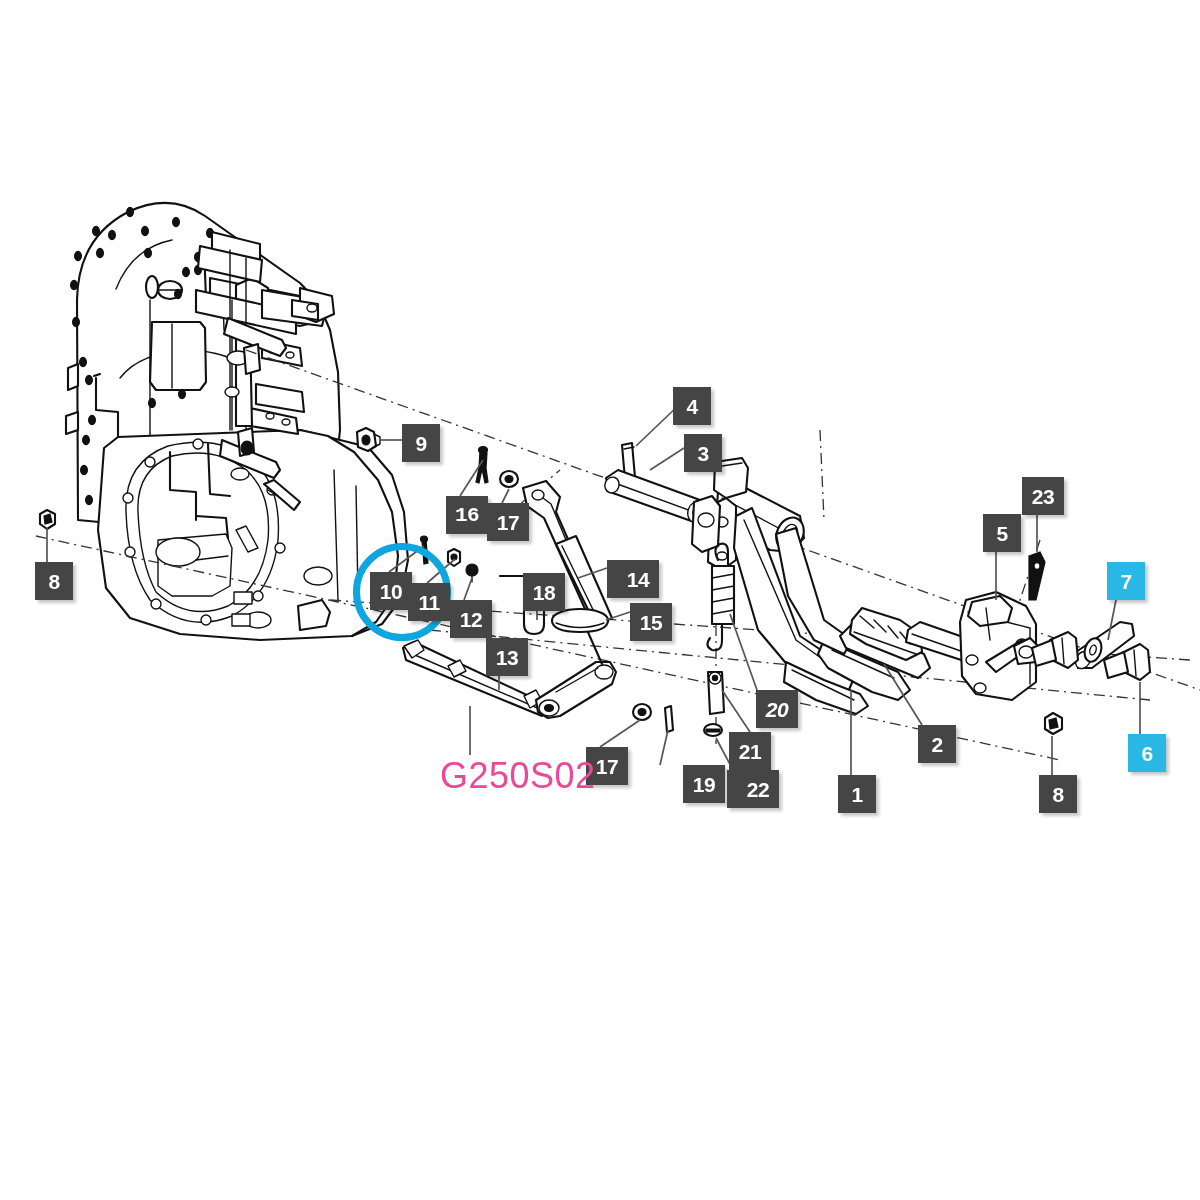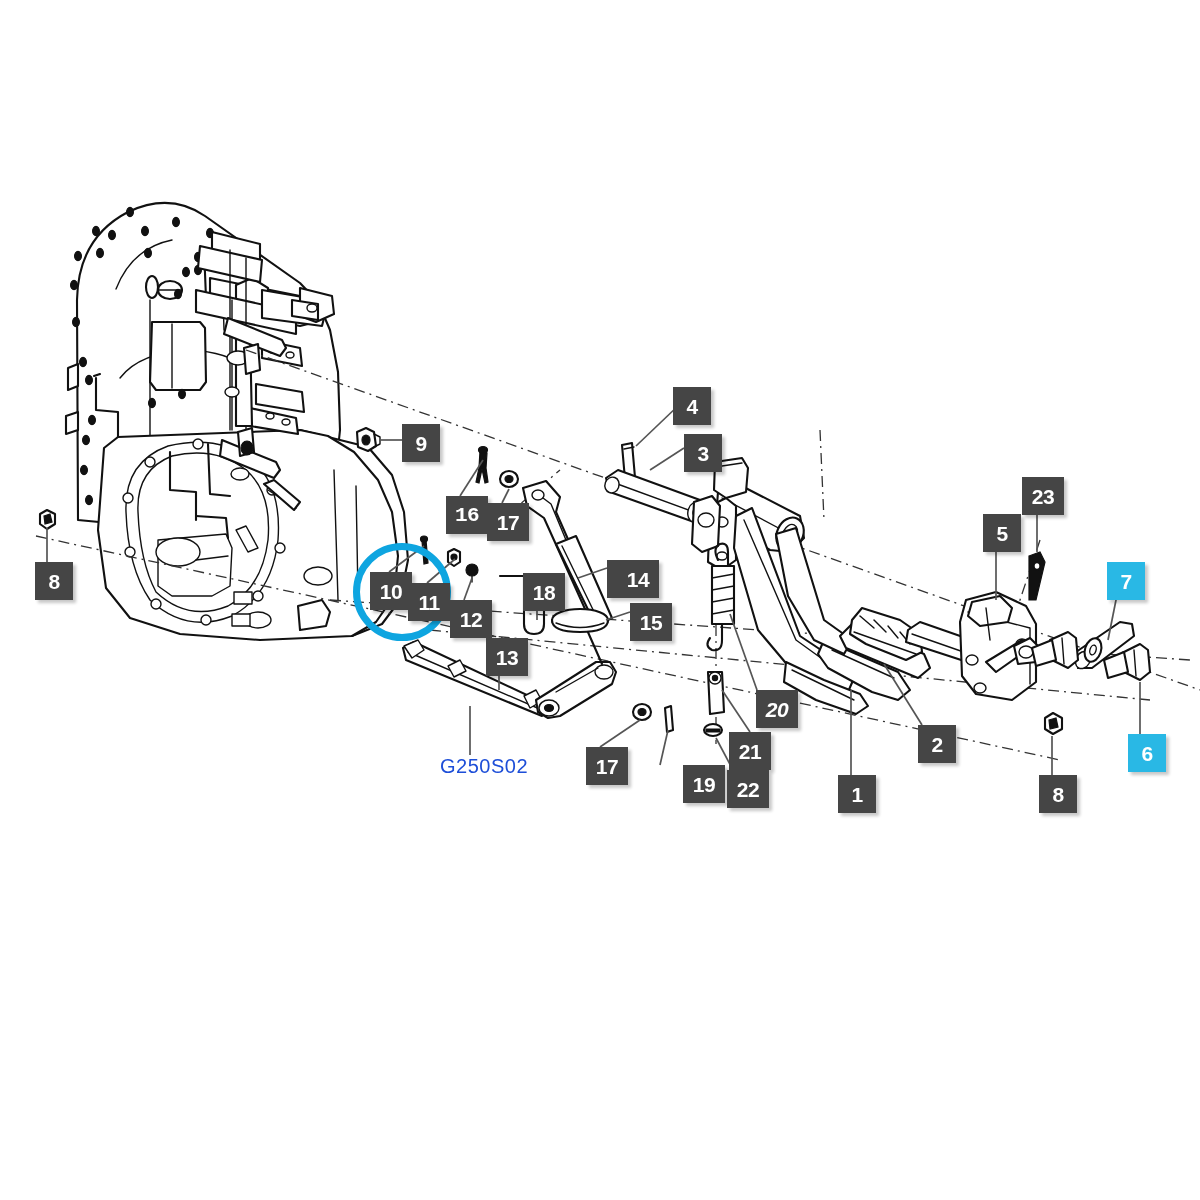--- a/index.html
+++ b/index.html
@@ -57,22 +57,22 @@
   }
   .callout.hl {
     background: #29B8E5;
     color: #ffffff;
   }
 
   
   .code-label {
     position: absolute;
     font-family: "Liberation Sans", sans-serif;
-    font-size: 20px;
-    color: #1d4ed8;
+    font-size: 36px;
+    color: #ec4899;
     letter-spacing: 0.5px;
     white-space: nowrap;
     user-select: none;
   }
 
   
   .highlight-ring {
     position: absolute;
     border: 7px solid #0EA5E0;
     border-radius: 50%;
@@ -479,19 +479,19 @@
       <div class="callout wide" style="left: 486px; top: 638px;">13</div>
       <div class="callout wide" style="left: 607px; top: 560px; padding-left: 10px;">14</div>
       <div class="callout wide" style="left: 630px; top: 603px;">15</div>
       <div class="callout wide" style="left: 446px; top: 496px; font-family: Liberation Mono, monospace;">16</div>
       <div class="callout wide" style="left: 487px; top: 503px;">17</div>
       <div class="callout wide" style="left: 586px; top: 747px;">17</div>
       <div class="callout wide" style="left: 523px; top: 573px;">18</div>
       <div class="callout wide" style="left: 683px; top: 765px;">19</div>
       <div class="callout wide" style="left: 756px; top: 690px; font-style: italic;">20</div>
       <div class="callout wide" style="left: 729px; top: 732px;">21</div>
-      <div class="callout wide" style="left: 727px; top: 770px;">22</div>
+      <div class="callout wide" style="left: 727px; top: 770px; padding-left: 10px;">22</div>
       <div class="callout wide" style="left: 1022px; top: 477px;">23</div>
     </div>
 
   <div class="code-label" id="code-label" style="left: 440px; top: 755px;">G250S02</div>
 
 </div>
 
 </body></html>

